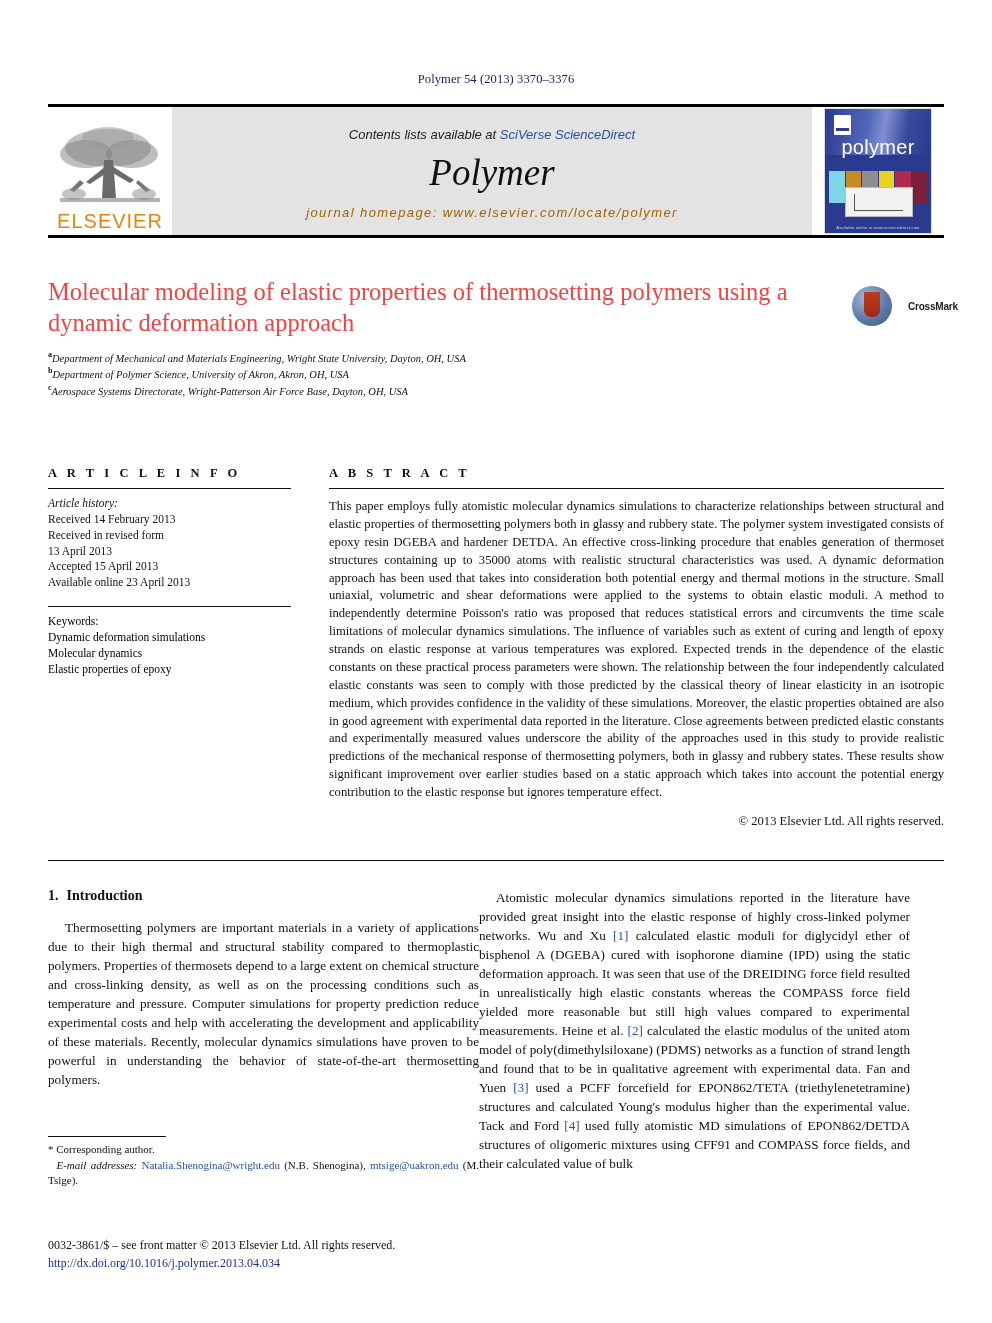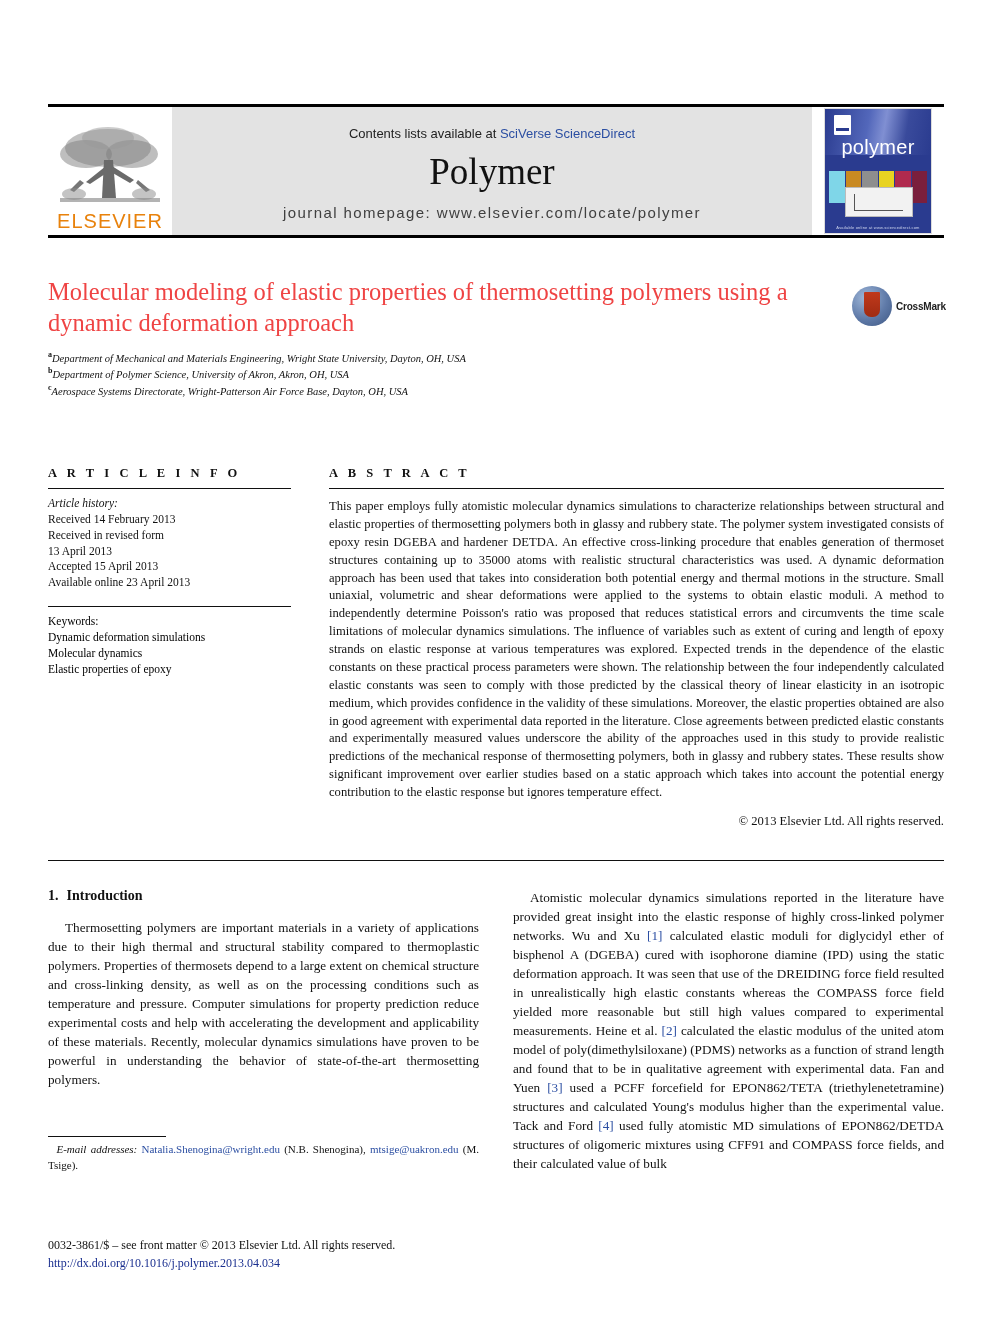--- a/index.html
+++ b/index.html
@@ -69,43 +69,44 @@
     margin-top: 1px;
   }
   .journal-band {
     flex: 1 1 auto;
     background: #e3e3e3;
     display: flex;
     flex-direction: column;
     align-items: center;
     justify-content: center;
     position: relative;
+    font-style: italic;
   }
   .contents-line {
     font-size: 13px;
     color: #222;
     font-family: "Liberation Sans", sans-serif;
     margin-top: 4px;
   }
   .contents-line .sd {
     color: #2b4ea2;
   }
   .journal-name {
     font-family: "Liberation Serif", serif;
     font-size: 37px;
     color: #111;
     margin: 12px 0 14px 0;
     line-height: 1;
     font-weight: normal;
   }
   .homepage-line {
     font-family: "Liberation Sans", sans-serif;
-    font-size: 15px;
+    font-size: 13px;
     letter-spacing: 1.4px;
-    color: #404040;
+    color: #a16207;
   }
   .cover-box {
     width: 132px;
     flex: 0 0 132px;
     background: #fff;
     display: flex;
     align-items: center;
     justify-content: center;
   }
   .cover-thumb {
@@ -171,21 +172,21 @@
     width: 790px;
   }
   .crossmark {
     position: absolute;
     right: 8px;
     top: 8px;
     width: 84px;
     height: 44px;
     display: flex;
     align-items: center;
-    gap: 4px;
+    gap: 16px;
   }
   .crossmark-disc {
     width: 40px; height: 40px; border-radius: 50%;
     background: radial-gradient(circle at 34% 30%, #9fb7d8 0%, #5f7aa8 55%, #3d5682 100%);
     position: relative;
     flex: 0 0 40px;
   }
   .crossmark-disc::after {
     content: "";
     position: absolute; left: 12px; top: 6px; width: 16px; height: 25px;
@@ -275,21 +276,20 @@
     color: #111;
   }
 
   
   .body-cols {
     position: absolute;
     left: 48px;
     top: 888px;
     width: 896px;
     display: flex;
-    gap: 34px;
   }
   .bcol { width: 431px; flex: 0 0 431px; }
   .sec-title {
     font-family: "Liberation Serif", serif;
     font-size: 14px;
     font-weight: bold;
     margin: 0 0 14px 0;
     color: #111;
   }
   .sec-title .num { margin-right: 8px; }
@@ -334,20 +334,21 @@
     line-height: 1.5;
     color: #111;
   }
   .doi { color: #1a2f8f; }
 </style>
 </head>
 <body>
 
 <div class="page">
 
+  <div class="running-head">Polymer 54 (2013) 3370–3376</div>
 
   <div class="masthead">
     <div class="masthead-inner">
 
       <div class="elsevier-box">
         <svg class="tree-svg" width="108" height="86" viewBox="0 0 108 86">
           <g fill="#6e6e6e">
             <ellipse cx="52" cy="24" rx="43" ry="19" fill="#8d8d8d" opacity="0.55"></ellipse>
             <ellipse cx="30" cy="30" rx="26" ry="14" fill="#7d7d7d" opacity="0.5"></ellipse>
             <ellipse cx="76" cy="30" rx="26" ry="14" fill="#7d7d7d" opacity="0.5"></ellipse>
@@ -450,20 +451,21 @@
       </div>
       <p class="para">Thermosetting polymers are important materials in a variety of applications due to their high thermal and structural stability compared to thermoplastic polymers. Properties of thermosets depend to a large extent on chemical structure and cross-linking density, as well as on the processing conditions such as temperature and pressure. Computer simulations for property prediction reduce experimental costs and help with accelerating the development and applicability of these materials. Recently, molecular dynamics simulations have proven to be powerful in understanding the behavior of state-of-the-art thermosetting polymers.</p>
     </div>
     <div class="bcol">
       <p class="para" id="right-para"><span>Atomistic molecular dynamics simulations reported in the literature have provided great insight into the elastic response of highly cross-linked polymer networks. Wu and Xu </span><span class="ref">[1]</span><span> calculated elastic moduli for diglycidyl ether of bisphenol A (DGEBA) cured with isophorone diamine (IPD) using the static deformation approach. It was seen that use of the DREIDING force field resulted in unrealistically high elastic constants whereas the COMPASS force field yielded more reasonable but still high values compared to experimental measurements. Heine et al. </span><span class="ref">[2]</span><span> calculated the elastic modulus of the united atom model of poly(dimethylsiloxane) (PDMS) networks as a function of strand length and found that to be in qualitative agreement with experimental data. Fan and Yuen </span><span class="ref">[3]</span><span> used a PCFF forcefield for EPON862/TETA (triethylenetetramine) structures and calculated Young's modulus higher than the experimental value. Tack and Ford </span><span class="ref">[4]</span><span> used fully atomistic MD simulations of EPON862/DETDA structures of oligomeric mixtures using CFF91 and COMPASS force fields, and their calculated value of bulk</span></p>
     </div>
   </div>
 
   <div class="footnote">
     <div class="fn-rule"></div>
+    <div class="fn-line">* Corresponding author.</div>
     <div class="fn-line">
       &nbsp;&nbsp;<span class="ital">E-mail addresses:</span>
       <span class="link">Natalia.Shenogina@wright.edu</span>
       <span>(N.B. Shenogina),</span>
       <span class="link">mtsige@uakron.edu</span>
       <span>(M. Tsige).</span>
     </div>
   </div>
 
   <div class="pg-footer">

